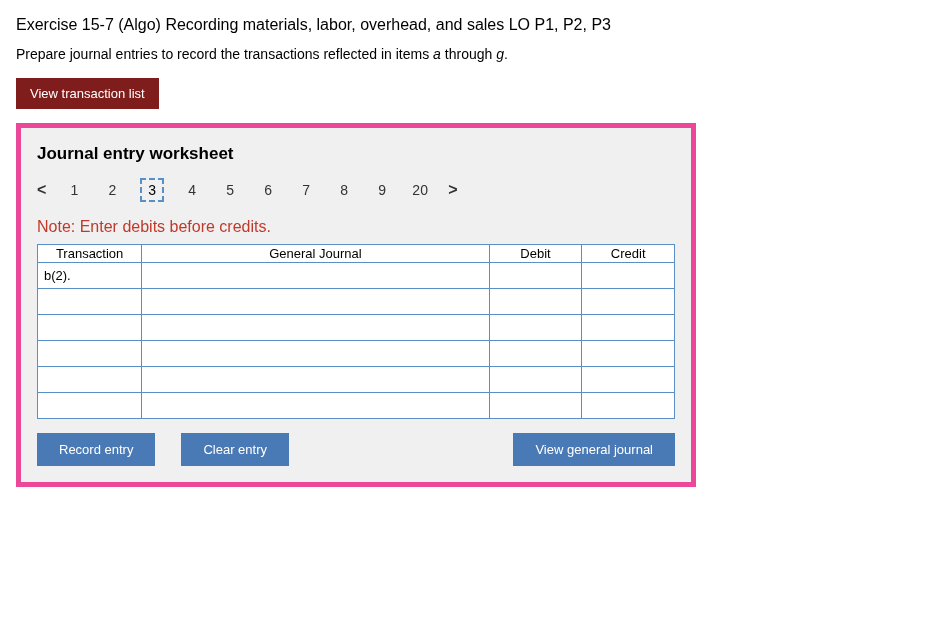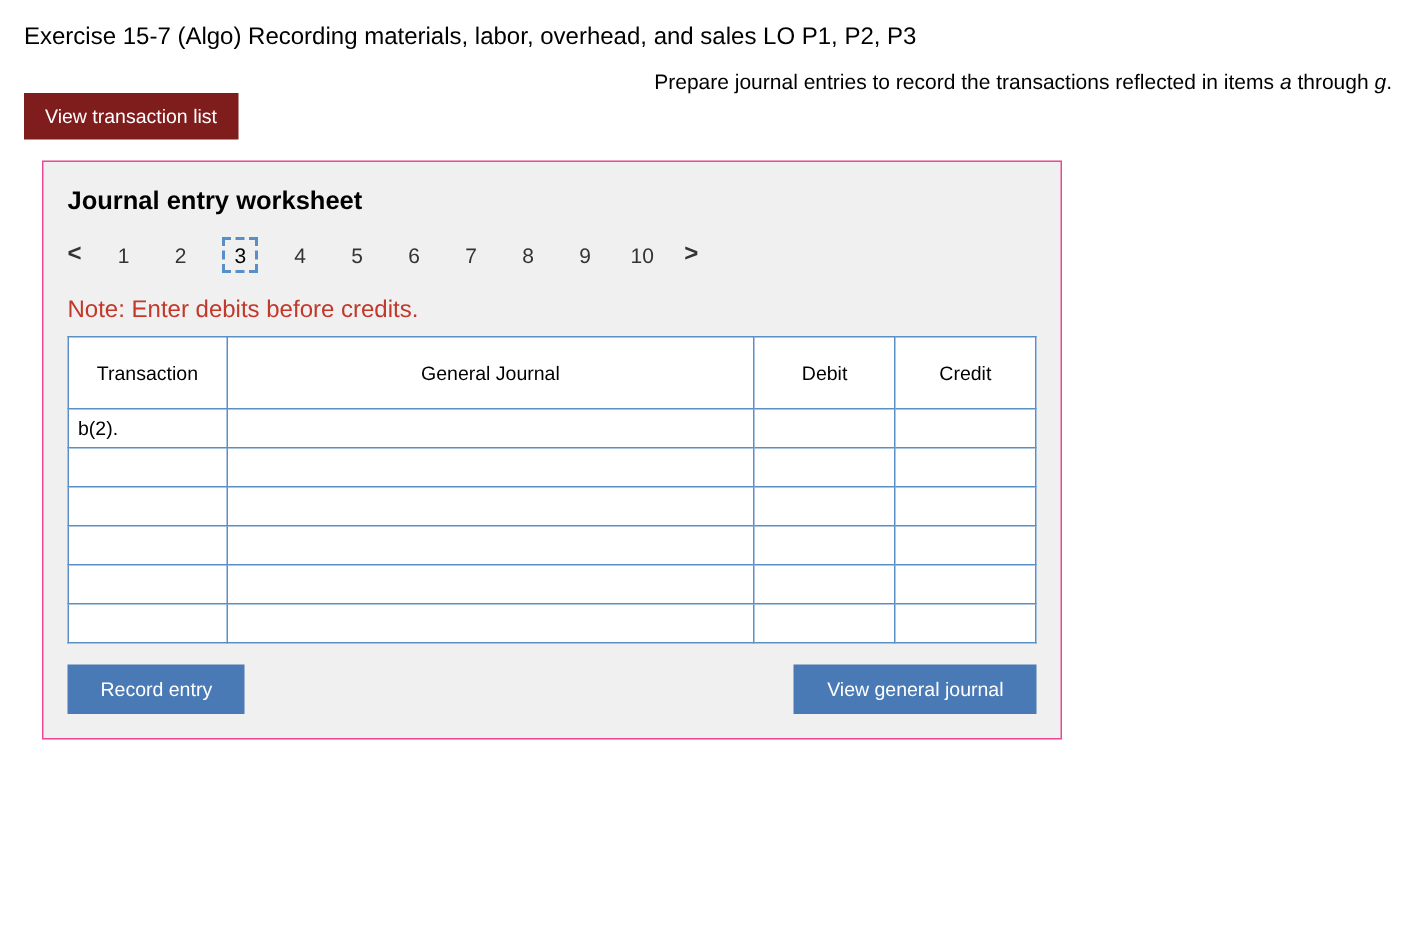--- a/index.html
+++ b/index.html
@@ -11,39 +11,38 @@
       padding: 16px;
       width: 944px;
     }
     .page-title {
       font-size: 16px;
       font-weight: normal;
       margin-bottom: 12px;
     }
     .subtitle {
       font-size: 14px;
-      text-align: right;
+      margin-bottom: 16px;
     }
     .subtitle em { font-style: italic; }
     .btn-view-transaction {
       background-color: #7f1d1d;
       color: #fff;
       border: none;
       padding: 8px 14px;
       font-size: 13px;
       cursor: pointer;
       margin-bottom: 14px;
       display: inline-block;
     }
     .worksheet-container {
-      border: 1px solid #ec4899;
+      border: 5px solid #ec4899;
       background: #f0f0f0;
       padding: 16px;
       width: 680px;
-      margin-left: 12px;
     }
     .worksheet-title {
       font-size: 17px;
       font-weight: bold;
       margin-bottom: 14px;
     }
     .pagination {
       display: flex;
       align-items: center;
       gap: 18px;
@@ -81,21 +80,21 @@
       margin-bottom: 8px;
     }
     .journal-table {
       width: 100%;
       border-collapse: collapse;
       border: 1px solid #5a8fc5;
       background: #fff;
     }
     .journal-table th {
       border: 1px solid #5a8fc5;
-      padding: 16px 8px;
+      padding: 1px 8px;
       text-align: center;
       font-weight: normal;
       font-size: 13px;
       background: #fff;
     }
     .journal-table td {
       border: 1px solid #5a8fc5;
       padding: 4px 6px;
       height: 26px;
       font-size: 13px;
@@ -156,21 +155,21 @@
     <span class="pagination-arrow">&lt;</span>
     <span class="page-num">1</span>
     <span class="page-num">2</span>
     <span class="page-num active">3</span>
     <span class="page-num">4</span>
     <span class="page-num">5</span>
     <span class="page-num">6</span>
     <span class="page-num">7</span>
     <span class="page-num">8</span>
     <span class="page-num">9</span>
-    <span class="page-num">10</span>
+    <span class="page-num">20</span>
     <span class="pagination-arrow">&gt;</span>
   </div>
 
 
   <div class="note-text">Note: Enter debits before credits.</div>
 
   <table class="journal-table">
     <thead>
       <tr>
         <th class="col-transaction">Transaction</th>
@@ -214,17 +213,18 @@
         <td class="col-transaction"></td>
         <td class="col-general-journal"><input type="text" style="border: none; width: 100%; outline: none;"></td>
         <td class="col-debit"><input type="text" style="border: none; width: 100%; outline: none;"></td>
         <td class="col-credit"><input type="text" style="border: none; width: 100%; outline: none;"></td>
       </tr>
     </tbody>
   </table>
 
   <div class="bottom-buttons">
     <button class="btn-record">Record entry</button>
+    <button class="btn-clear">Clear entry</button>
     <button class="btn-view-journal">View general journal</button>
   </div>
 </div>
 
 
 
 </body></html>

